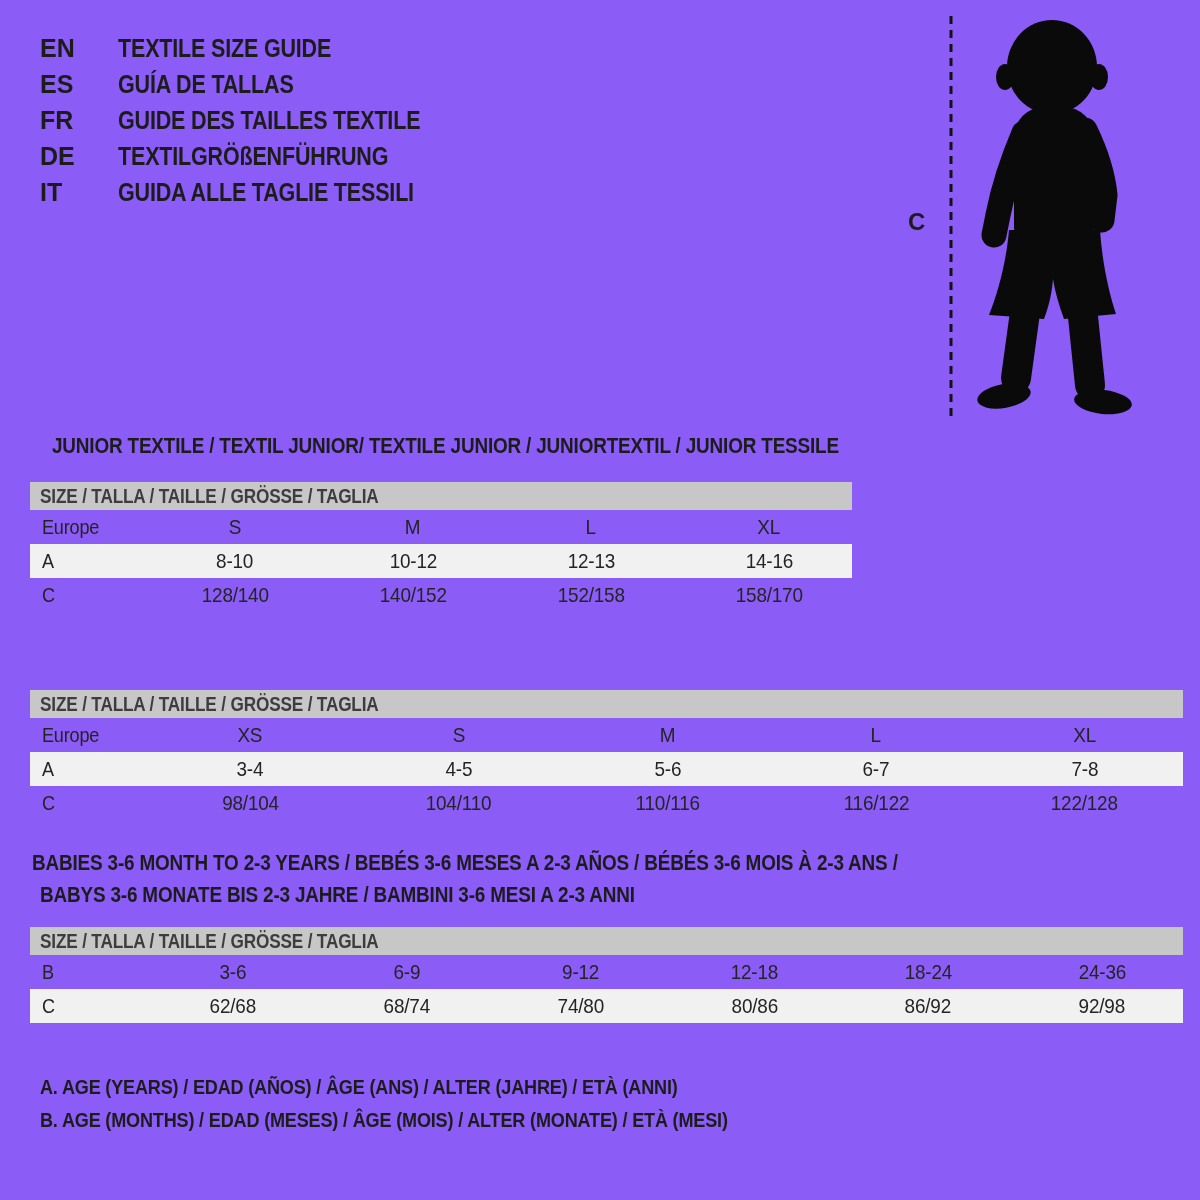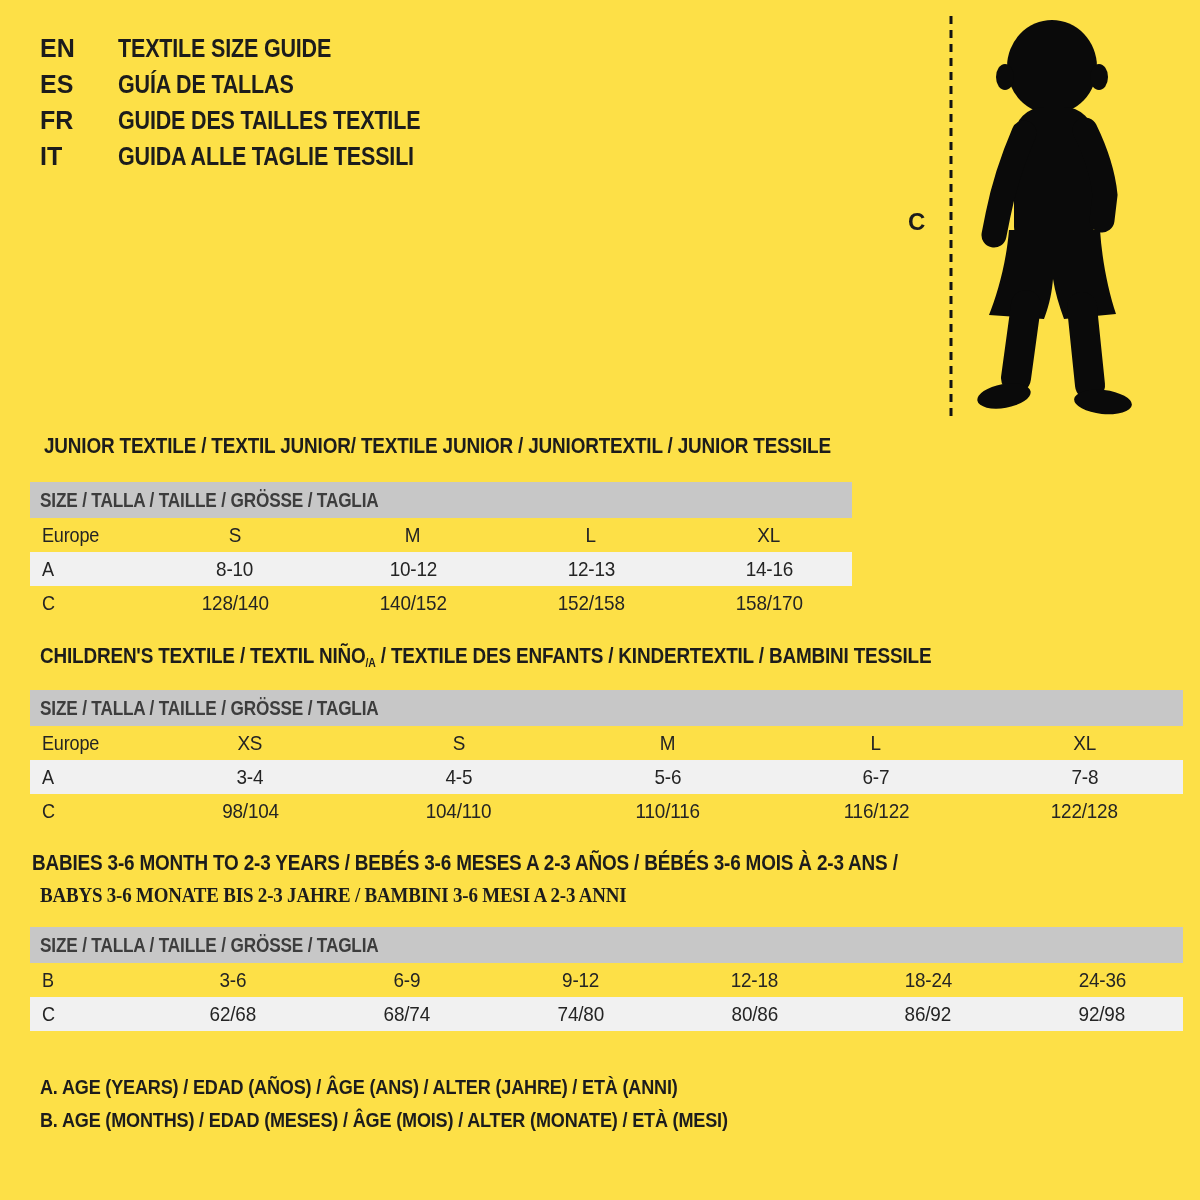--- a/index.html
+++ b/index.html
@@ -1,17 +1,17 @@
 <!DOCTYPE html>
 <html><head>
 <meta charset="utf-8">
 <style>
   html,body { margin:0; padding:0; background:#ffffff; }
   .page {
-    position:relative; width:1200px; height:1200px; background:#fde047;
+    position:relative; width:1200px; height:1200px; background:#8b5cf6;
     font-family:"Liberation Sans","DejaVu Sans",sans-serif;
     color:#1c1c1c; overflow:hidden;
   }
   .cond {
     display:inline-block; transform:scaleX(0.86); transform-origin:0 50%;
     white-space:nowrap; letter-spacing:-0.2px;
   }
   .condc {
     display:inline-block; transform:scaleX(0.9); transform-origin:50% 50%;
     white-space:nowrap; letter-spacing:-0.2px;
@@ -25,21 +25,21 @@
   .figure-c {
     position:absolute; left:908px; top:208px; width:36px;
     font-weight:bold; font-size:24px; text-align:left;
   }
   .silhouette { position:absolute; left:964px; top:14px; }
   
   .section-title { position:absolute; font-weight:bold; font-size:22px; white-space:nowrap; }
   .tsub { font-size:0.55em; vertical-align:-0.3em; }
   .stable { position:absolute; }
   .size-head {
-    height:36px; background:#c7c7c7; color:#3d3d3d;
+    height:28px; background:#c7c7c7; color:#3d3d3d;
     display:flex; align-items:center; padding-left:10px;
     font-size:20px; font-weight:bold;
   }
   .trow { display:flex; align-items:center; height:34px; font-size:21px; color:#242424;gap:12px; }
   .tbody .trow:nth-child(even) { background:#f1f1f1; }
   .tlabel { width:110px; padding-left:12px; box-sizing:border-box; }
   .tcell { flex:1; text-align:center; }
   
   .legend { position:absolute; left:40px; top:1070px; }
   .legend-row { display:flex; align-items:center; height:33px; font-weight:bold; font-size:21px; }
@@ -54,20 +54,24 @@
       <span class="lang-code">EN</span>
       <span class="cond">TEXTILE SIZE GUIDE</span>
     </div>
     <div class="lang-row">
       <span class="lang-code">ES</span>
       <span class="cond">GUÍA DE TALLAS</span>
     </div>
     <div class="lang-row">
       <span class="lang-code">FR</span>
       <span class="cond">GUIDE DES TAILLES TEXTILE</span>
+    </div>
+    <div class="lang-row">
+      <span class="lang-code">DE</span>
+      <span class="cond">TEXTILGRÖßENFÜHRUNG</span>
     </div>
     <div class="lang-row">
       <span class="lang-code">IT</span>
       <span class="cond">GUIDA ALLE TAGLIE TESSILI</span>
     </div>
   </div>
 
   <svg class="measure-line" width="6" height="400">
     <line x1="3" y1="0" x2="3" y2="400" stroke="#121212" stroke-width="3" stroke-dasharray="8 6"></line>
   </svg>
@@ -81,21 +85,21 @@
       <path d="M60 118 Q42 160 34 200 L30 220" stroke="#0a0a0a" stroke-width="25" stroke-linecap="round" fill="none"></path>
       <path d="M121 115 Q138 150 141 180 L138 205" stroke="#0a0a0a" stroke-width="25" stroke-linecap="round" fill="none"></path>
       <path d="M45 215 C42 250 33 280 25 300 L80 304 C86 288 88 276 89 264 C91 277 95 290 100 304 L152 299 C144 275 138 245 136 215 Z"></path>
       <path d="M62 290 L52 363" stroke="#0a0a0a" stroke-width="30" stroke-linecap="round" fill="none"></path>
       <path d="M118 292 L126 370" stroke="#0a0a0a" stroke-width="30" stroke-linecap="round" fill="none"></path>
       <ellipse cx="40" cy="381" rx="27" ry="12" transform="rotate(-10 40 381)"></ellipse>
       <ellipse cx="139" cy="387" rx="29" ry="12" transform="rotate(6 139 387)"></ellipse>
     </g>
   </svg>
 
-  <div class="section-title" style="left:44px; top:433px;">
+  <div class="section-title" style="left:52px; top:433px;">
     <span class="cond">JUNIOR TEXTILE / TEXTIL JUNIOR/ TEXTILE JUNIOR / JUNIORTEXTIL / JUNIOR TESSILE</span>
   </div>
   <div class="stable" style="left:30px; top:482px; width:822px;">
     <div class="size-head">
       <span class="cond">SIZE / TALLA / TAILLE / GRÖSSE / TAGLIA</span>
     </div>
     <div class="tbody">
       <div class="trow">
         <div class="tlabel"><span class="cond">Europe</span></div>
         <div class="tcell"><span class="condc">S</span></div>
@@ -113,23 +117,20 @@
       <div class="trow">
         <div class="tlabel"><span class="cond">C</span></div>
         <div class="tcell"><span class="condc">128/140</span></div>
         <div class="tcell"><span class="condc">140/152</span></div>
         <div class="tcell"><span class="condc">152/158</span></div>
         <div class="tcell"><span class="condc">158/170</span></div>
       </div>
     </div>
   </div>
 
-  <div class="section-title" style="left:40px; top:643px;">
-    <span class="cond"><span>CHILDREN'S TEXTILE / TEXTIL NIÑO</span><sub class="tsub">/A</sub><span> / TEXTILE DES ENFANTS / KINDERTEXTIL / BAMBINI TESSILE</span></span>
-  </div>
   <div class="stable" style="left:30px; top:690px; width:1153px;">
     <div class="size-head">
       <span class="cond">SIZE / TALLA / TAILLE / GRÖSSE / TAGLIA</span>
     </div>
     <div class="tbody">
       <div class="trow">
         <div class="tlabel"><span class="cond">Europe</span></div>
         <div class="tcell"><span class="condc">XS</span></div>
         <div class="tcell"><span class="condc">S</span></div>
         <div class="tcell"><span class="condc">M</span></div>
@@ -151,21 +152,21 @@
         <div class="tcell"><span class="condc">110/116</span></div>
         <div class="tcell"><span class="condc">116/122</span></div>
         <div class="tcell"><span class="condc">122/128</span></div>
       </div>
     </div>
   </div>
 
   <div class="section-title" style="left:32px; top:850px;">
     <span class="cond">BABIES 3-6 MONTH TO 2-3 YEARS / BEBÉS 3-6 MESES A 2-3 AÑOS / BÉBÉS 3-6 MOIS À 2-3 ANS /</span>
   </div>
-  <div class="section-title" style="left:40px; top:882px;font-family:Liberation Serif, serif;">
+  <div class="section-title" style="left:40px; top:882px;">
     <span class="cond">BABYS 3-6 MONATE BIS 2-3 JAHRE / BAMBINI 3-6 MESI A 2-3 ANNI</span>
   </div>
   <div class="stable" style="left:30px; top:927px; width:1153px;">
     <div class="size-head">
       <span class="cond">SIZE / TALLA / TAILLE / GRÖSSE / TAGLIA</span>
     </div>
     <div class="tbody">
       <div class="trow">
         <div class="tlabel"><span class="cond">B</span></div>
         <div class="tcell"><span class="condc">3-6</span></div>

